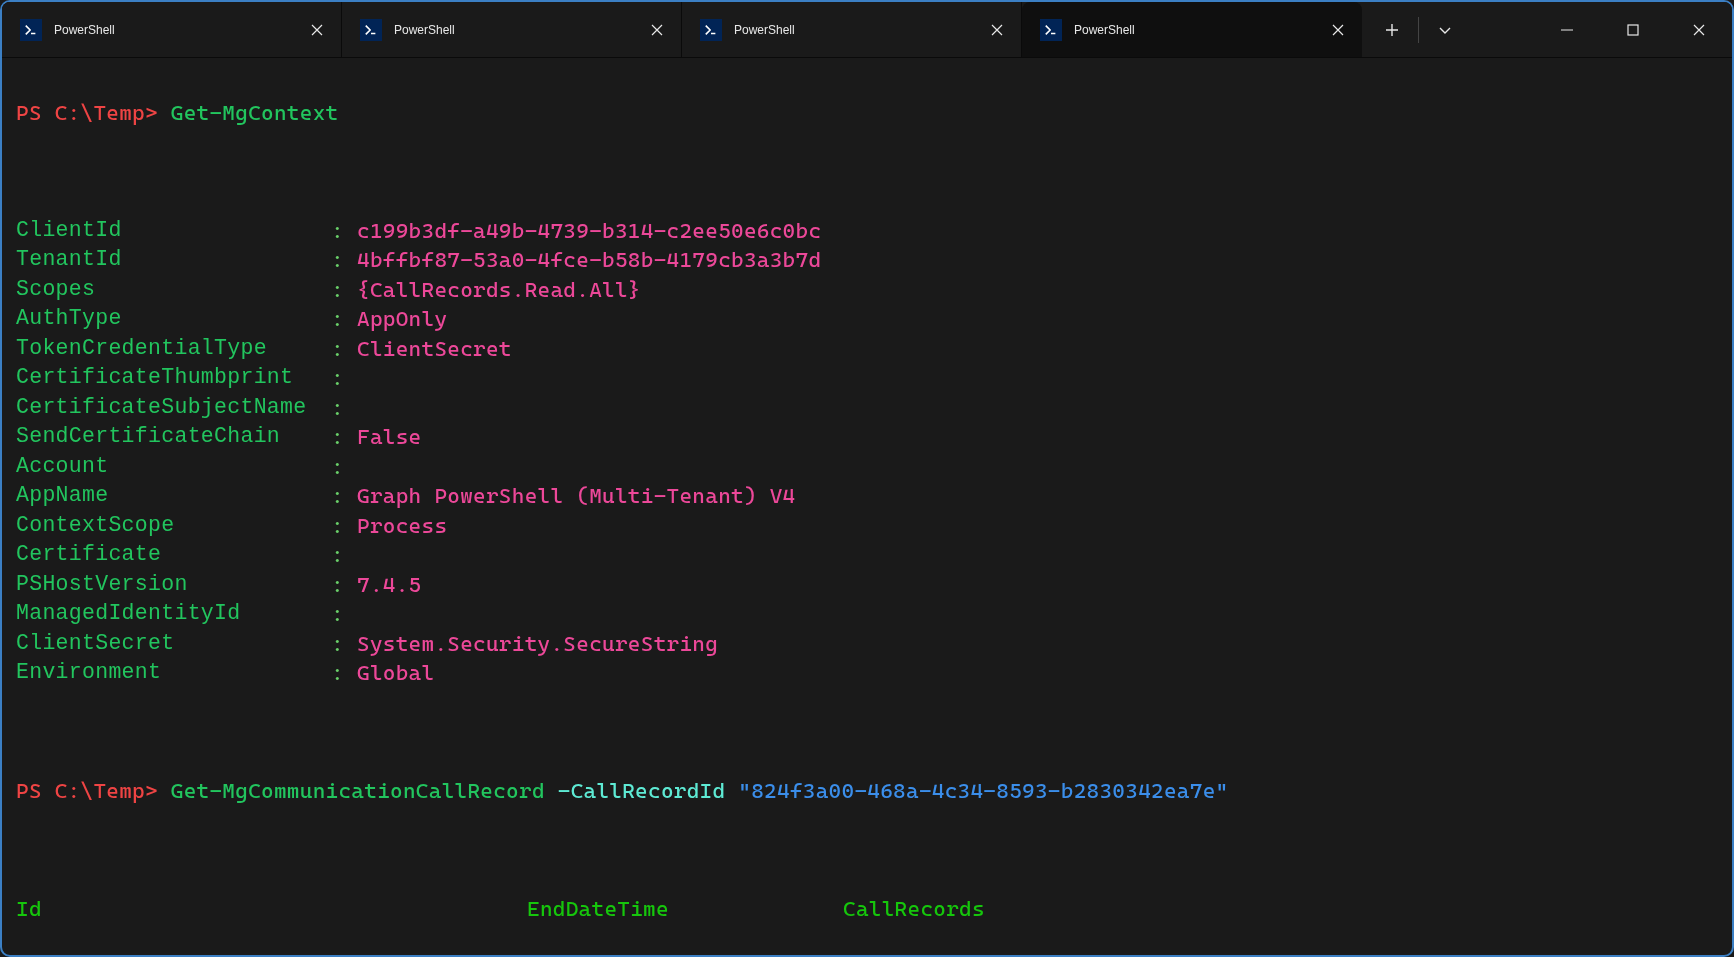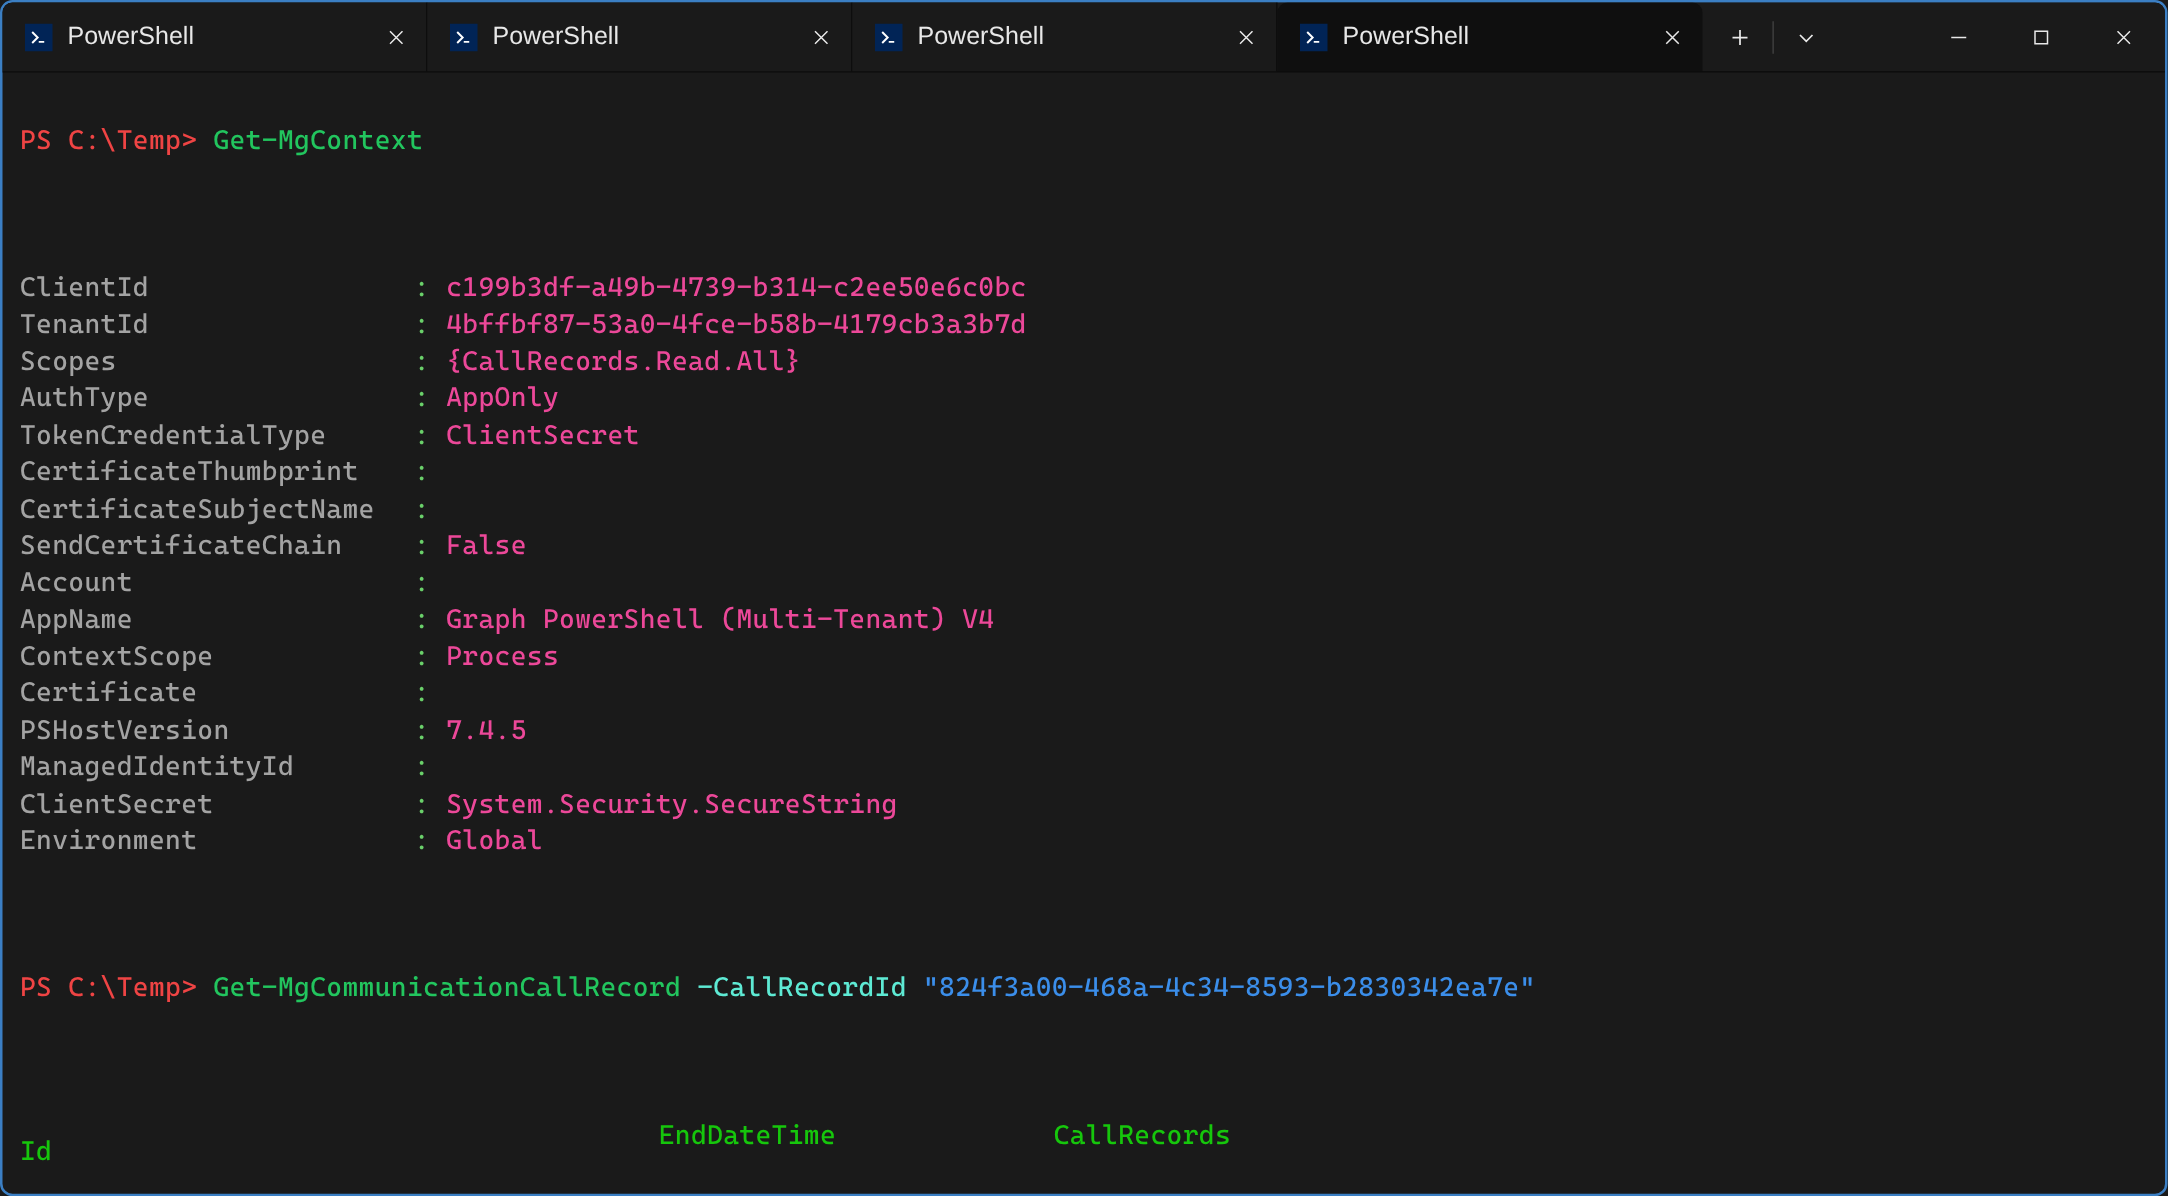--- a/index.html
+++ b/index.html
@@ -42,21 +42,21 @@
       display: flex;
       align-items: center;
       justify-content: center;
       margin-right: 12px;
       flex-shrink: 0;
     }
     .tab-icon svg { width: 14px; height: 14px; }
     .tab-title {
       color: #e8e8e8;
       font-family: 'Segoe UI', sans-serif;
-      font-size: 20px;
+      font-size: 12px;
       flex: 1;
     }
     .tab-close {
       width: 28px; height: 28px;
       display: flex; align-items: center; justify-content: center;
       color: #e8e8e8;
       font-family: sans-serif;
       border-radius: 4px;
       cursor: pointer;
     }
@@ -97,24 +97,24 @@
       white-space: pre;
       letter-spacing: 0.3px;
     }
     .prompt { color: #ef4444; }
     .cmd-yellow { color: #22c55e; }
     .param-gray { color: #5eead4; }
     .str-blue { color: #3b8eea; }
     .header-green { color: #16c60c; }
     .val-white { color: #ec4899; }
     .prop-row { display: flex; }
-    .prop-key { width: 315px; display: inline-block; color: #a3a3a3; }
+    .prop-key { width: 315px; display: inline-block; color: #22c55e; font-family: Liberation Mono, monospace; }
     .prop-colon { color: #6ad06a; width: 26px; display: inline-block;}
     .table-row { display: flex; }
-    .col-id { width: 500px; display: inline-block; margin-top: 13px; }
+    .col-id { width: 500px; display: inline-block; }
     .col-end { width: 316px; display: inline-block; margin-left: 11px; }
     .col-url { display: inline-block; }
     .blank-line { height: 29.5px; }
     @keyframes blink { 50% { opacity: 0; } }
   </style>
 </head>
 <body>
 
 <div class="titlebar">
 

